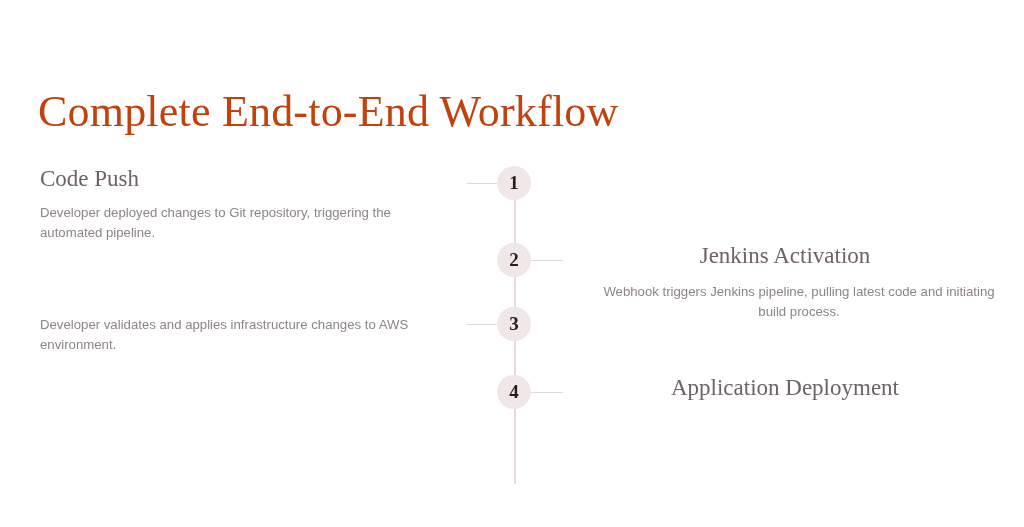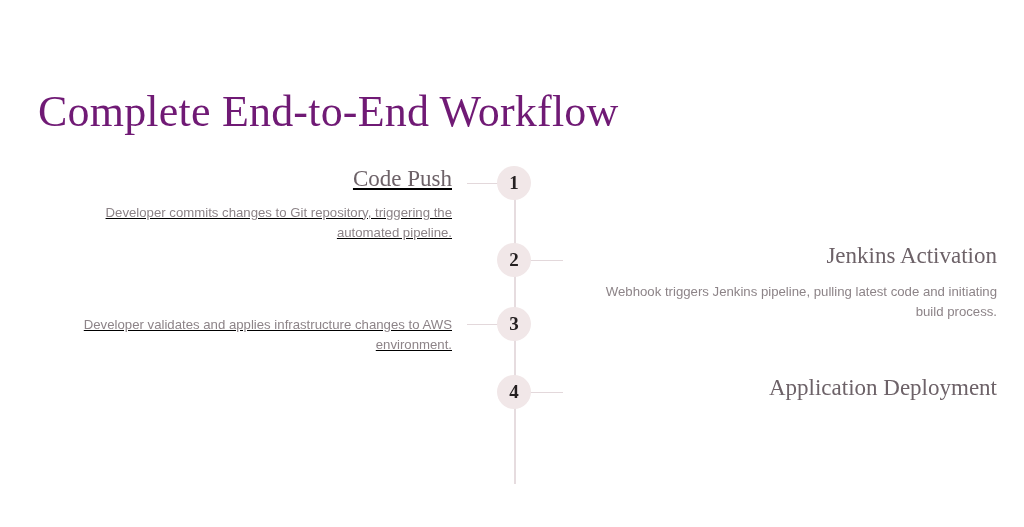--- a/index.html
+++ b/index.html
@@ -22,21 +22,21 @@
 
   
   .page-title {
     position: absolute;
     left: 38px;
     top: 88px;
     font-family: "Liberation Serif", serif;
     font-size: 44px;
     font-weight: 400;
     letter-spacing: 0.2px;
-    color: #701a75;
+    color: #c2410c;
     white-space: nowrap;
     line-height: 1.1;
   }
 
   
   .timeline {
     position: absolute;
     left: 0;
     top: 0;
     width: 1024px;
@@ -89,27 +89,25 @@
   .connector.right { left: 527px;  width: 36px; }
 
   
   .step-text {
     position: absolute;
     top: -18px;
   }
   .step-text.left {
     left: 40px;
     width: 412px;
-    text-align: right;
-    text-decoration: underline;
   }
   .step-text.right {
     left: 573px;
     width: 424px;
-    text-align: right;
+    text-align: center;
   }
 
   .step-title {
     font-family: "Liberation Serif", serif;
     font-size: 23px;
     font-weight: 400;
     color: #6d6268;
     line-height: 1.25;
     white-space: nowrap;
   }
@@ -134,21 +132,21 @@
 
   <div class="timeline">
 
     <div class="timeline-axis"></div>
 
     <div class="step" style="top:183px;">
       <div class="connector left"></div>
       <div class="node">1</div>
       <div class="step-text left">
         <div class="step-title">Code Push</div>
-        <div class="step-desc">Developer commits changes to Git repository, triggering the automated pipeline.</div>
+        <div class="step-desc">Developer deployed changes to Git repository, triggering the automated pipeline.</div>
       </div>
     </div>
 
     <div class="step" style="top:260px;">
       <div class="connector right"></div>
       <div class="node">2</div>
       <div class="step-text right">
         <div class="step-title">Jenkins Activation</div>
         <div class="step-desc">Webhook triggers Jenkins pipeline, pulling latest code and initiating build process.</div>
       </div>

